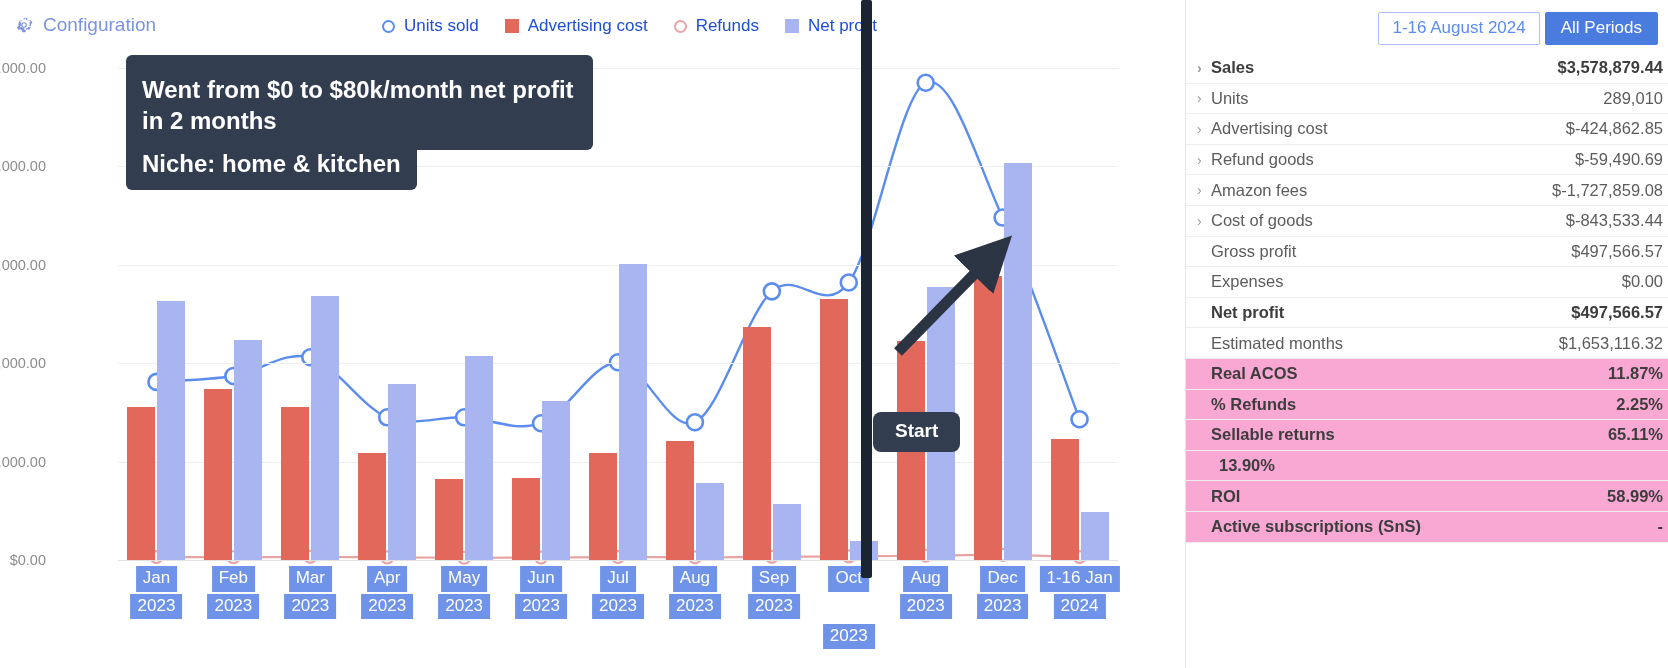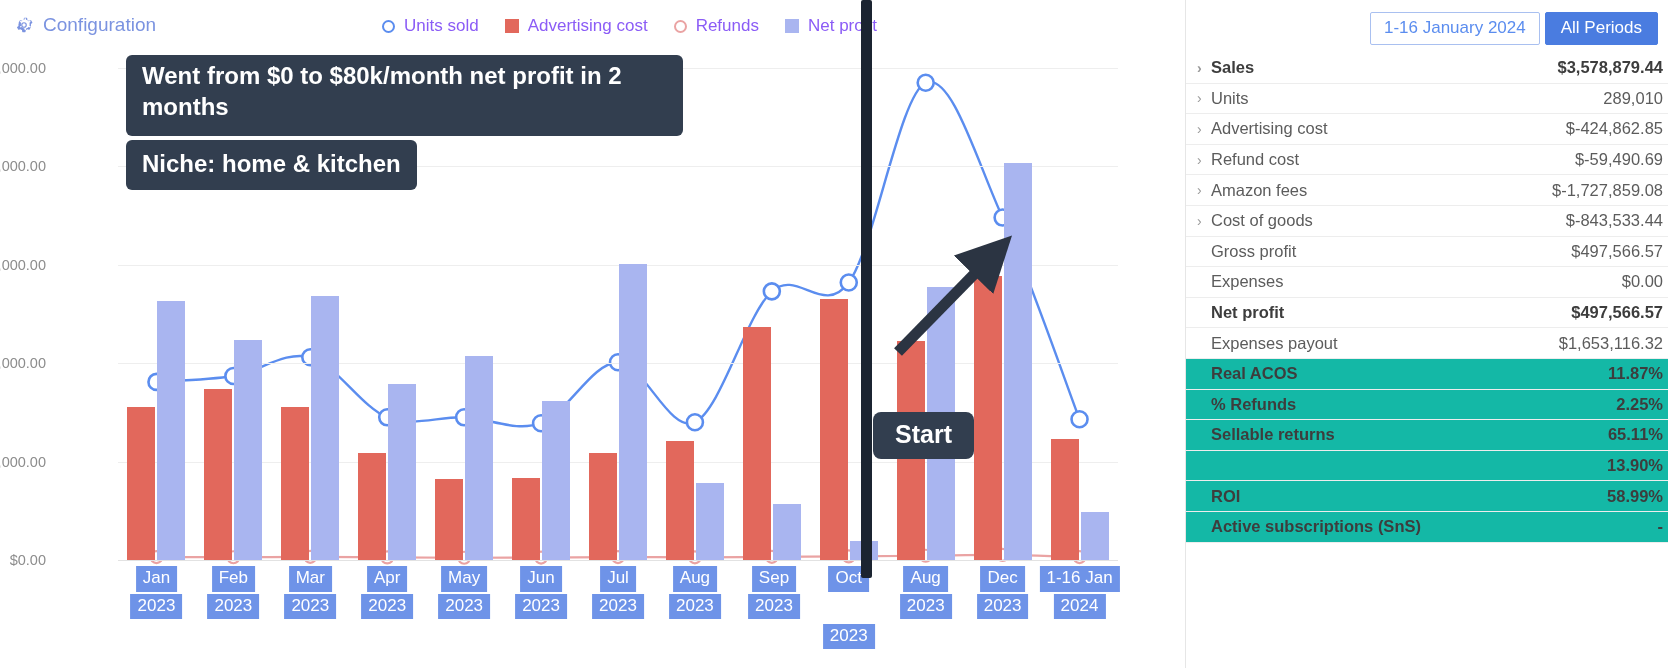--- a/index.html
+++ b/index.html
@@ -22,21 +22,21 @@
   #config-btn {
     position: absolute; left: 14px; top: 14px;
     display: flex; align-items: center; gap: 9px;
     color: #7b93e0; font-size: 19px; cursor: pointer;
   }
   #config-btn .gear { width: 20px; height: 20px; display:block; }
 
   #legend {
     position: absolute; left: 382px; top: 16px;
     display: flex; align-items: center; gap: 26px;
-    font-size: 17px; color: #8b5cf6;
+    font-size: 17px; color: #1d4ed8;
   }
   .legend-item { display: flex; align-items: center; gap: 9px; cursor: pointer; }
   .lg-ring {
     width: 13px; height: 13px; border-radius: 50%;
     border: 2.5px solid #5b8def; background: transparent; display:block;
   }
   .lg-ring.refund { border-color: #eaa3a3; }
   .lg-square { width: 14px; height: 14px; background: #e2685c; display:block; }
   .lg-square.netprofit { background: #a9b5f0; }
 
@@ -95,33 +95,33 @@
   .xlabel span.l2 { margin-top: 2px; }
 
   
   .callout {
     position: absolute;
     background: #323e4f; color: #ffffff;
     font-weight: bold; border-radius: 6px;
     z-index: 40;
   }
   #callout-1 {
-    left: 126px; top: 55px; width: 557px;
-    padding: 6px 16px 14px 16px;
+    left: 126px; top: 55px; width: 467px;
+    padding: 20px 16px 14px 16px;
     font-size: 24px; line-height: 1.28;
   }
   #callout-2 {
     left: 126px; top: 140px;
     padding: 9px 16px 11px 16px;
     font-size: 24px; line-height: 1.25;
   }
   #callout-start {
     left: 873px; top: 412px;
     padding: 8px 22px 10px 22px;
-    font-size: 25px; border-radius: 8px;
+    font-size: 19px; border-radius: 8px;
   }
 
   #start-divider {
     position: absolute; left: 861px; top: 0;
     width: 11px; height: 578px;
     background: #1b2431; border-radius: 2px; z-index: 35;
   }
   #growth-arrow {
     position: absolute; left: 880px; top: 230px;
     width: 140px; height: 140px; z-index: 36;
@@ -153,21 +153,21 @@
     position: absolute; left: 0; top: 53px;
     width: 483px;
   }
   .metric-row {
     display: flex; align-items: center;
     height: 30.6px; padding: 0 6px 0 11px;
     border-bottom: 1px solid #ededed;
     font-size: 16.5px; color: #5c5c5c;
     cursor: pointer;
   }
-  .metric-row.shaded { background: #14b8a6; justify-content: space-between; }
+  .metric-row.shaded { background: #f9a8d4; }
   .metric-row.bold { font-weight: bold; color: #3d3d3d; }
   .chev {
     width: 14px; flex: 0 0 14px; color: #9a9a9a;
     font-size: 14px; line-height: 1; text-align: left;
   }
   .m-label { flex: 1 1 auto; white-space: nowrap; overflow: hidden; }
   .m-value { flex: 0 0 auto; white-space: nowrap; padding-left: 8px; }
 </style>
 </head>
 <body>
@@ -354,42 +354,42 @@
     <div class="callout" id="callout-2">
       <span>Niche: home &amp; kitchen</span>
     </div>
     <div class="callout" id="callout-start">
       <span>Start</span>
     </div>
   </div>
 
   <div id="metrics-panel">
     <div id="period-toolbar">
-      <button id="btn-range">1-16 January 2024</button>
+      <button id="btn-range">1-16 August 2024</button>
       <button id="btn-allperiods">All Periods</button>
     </div>
     <div id="metrics-list">
         <div class="metric-row bold">
           <span class="chev">›</span>
           <span class="m-label">Sales</span>
           <span class="m-value">$3,578,879.44</span>
         </div>
         <div class="metric-row">
           <span class="chev">›</span>
           <span class="m-label">Units</span>
           <span class="m-value">289,010</span>
         </div>
         <div class="metric-row">
           <span class="chev">›</span>
           <span class="m-label">Advertising cost</span>
           <span class="m-value">$-424,862.85</span>
         </div>
         <div class="metric-row">
           <span class="chev">›</span>
-          <span class="m-label">Refund cost</span>
+          <span class="m-label">Refund goods</span>
           <span class="m-value">$-59,490.69</span>
         </div>
         <div class="metric-row">
           <span class="chev">›</span>
           <span class="m-label">Amazon fees</span>
           <span class="m-value">$-1,727,859.08</span>
         </div>
         <div class="metric-row">
           <span class="chev">›</span>
           <span class="m-label">Cost of goods</span>
@@ -405,21 +405,21 @@
           <span class="m-label">Expenses</span>
           <span class="m-value">$0.00</span>
         </div>
         <div class="metric-row bold">
           <span class="chev"></span>
           <span class="m-label">Net profit</span>
           <span class="m-value">$497,566.57</span>
         </div>
         <div class="metric-row">
           <span class="chev"></span>
-          <span class="m-label">Expenses payout</span>
+          <span class="m-label">Estimated months</span>
           <span class="m-value">$1,653,116.32</span>
         </div>
         <div class="metric-row shaded bold">
           <span class="chev"></span>
           <span class="m-label">Real ACOS</span>
           <span class="m-value">11.87%</span>
         </div>
         <div class="metric-row shaded bold">
           <span class="chev"></span>
           <span class="m-label">% Refunds</span>

